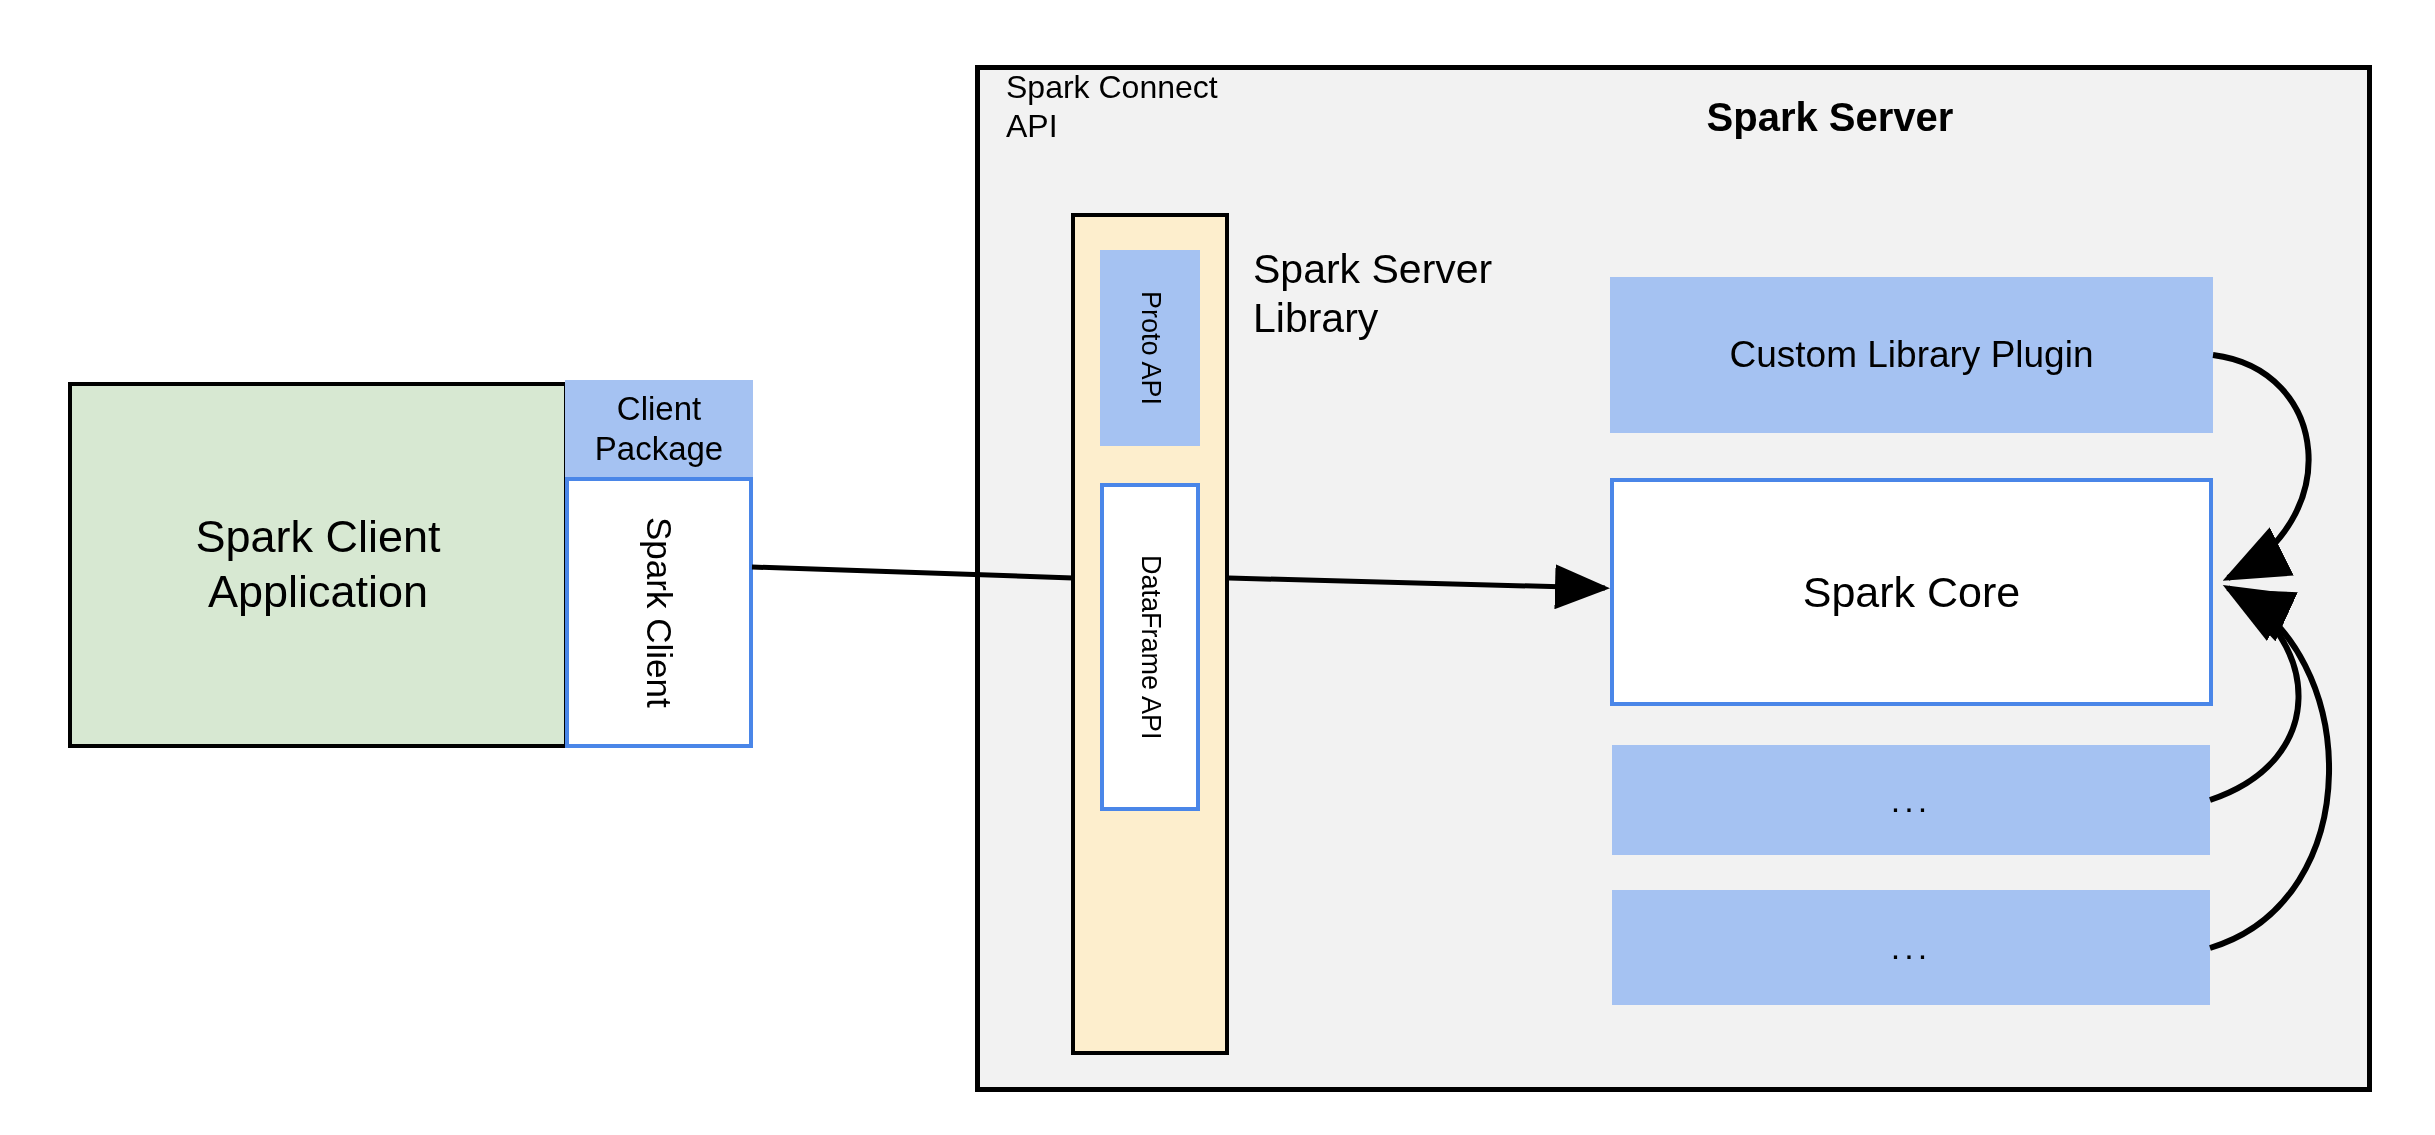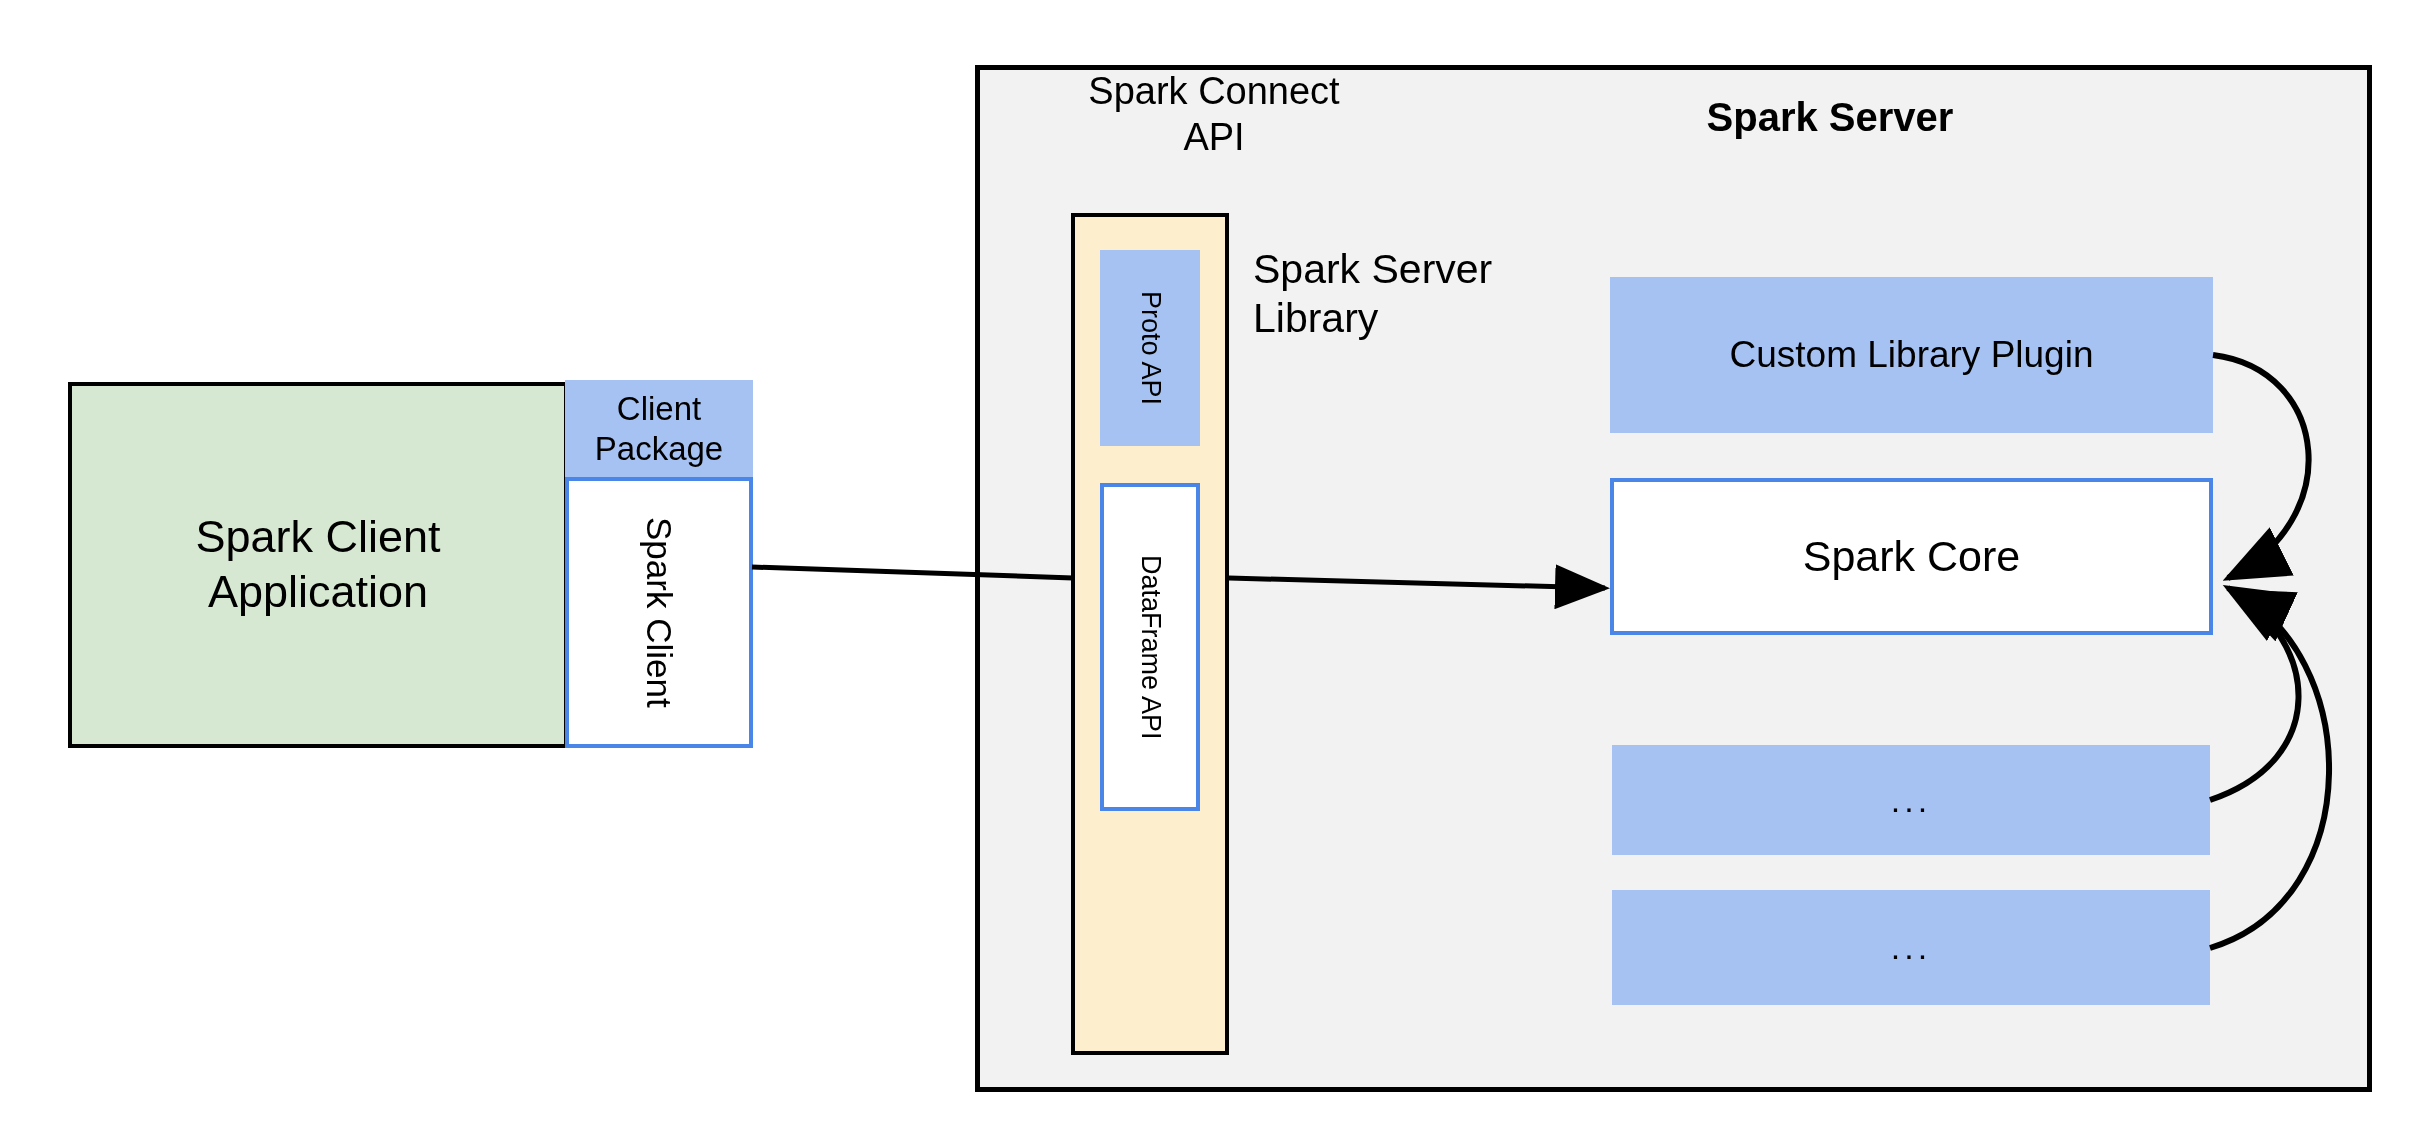--- a/index.html
+++ b/index.html
@@ -73,24 +73,24 @@
     box-sizing: border-box;
     left: 975px; top: 65px;
     width: 1397px; height: 1027px;
     background: #f2f2f2;
     border: 5px solid #000000;
     z-index: 1;
   }
 
   #spark-connect-api-label {
     position: absolute;
-    left: 1059px; top: 68px;
+    left: 1006px; top: 68px;
     width: 310px;
-    text-align: center;
-    font-size: 38px;
+    text-align: left;
+    font-size: 32px;
     line-height: 1.22;
     white-space: pre-line;
     z-index: 4;
   }
 
   #spark-server-title {
     position: absolute;
     left: 1680px; top: 95px;
     width: 300px;
     text-align: center;
@@ -145,21 +145,21 @@
   
   #custom-library-plugin-box {
     left: 1610px; top: 277px;
     width: 603px; height: 156px;
     background: #a5c2f2;
     font-size: 37px;
     z-index: 3;
   }
   #spark-core-box {
     left: 1610px; top: 478px;
-    width: 603px; height: 157px;
+    width: 603px; height: 228px;
     background: #ffffff;
     border: 4px solid #4a86e8;
     font-size: 43px;
     z-index: 3;
   }
   #ellipsis-box-1 {
     left: 1612px; top: 745px;
     width: 598px; height: 110px;
     background: #a5c2f2;
     font-size: 34px;

